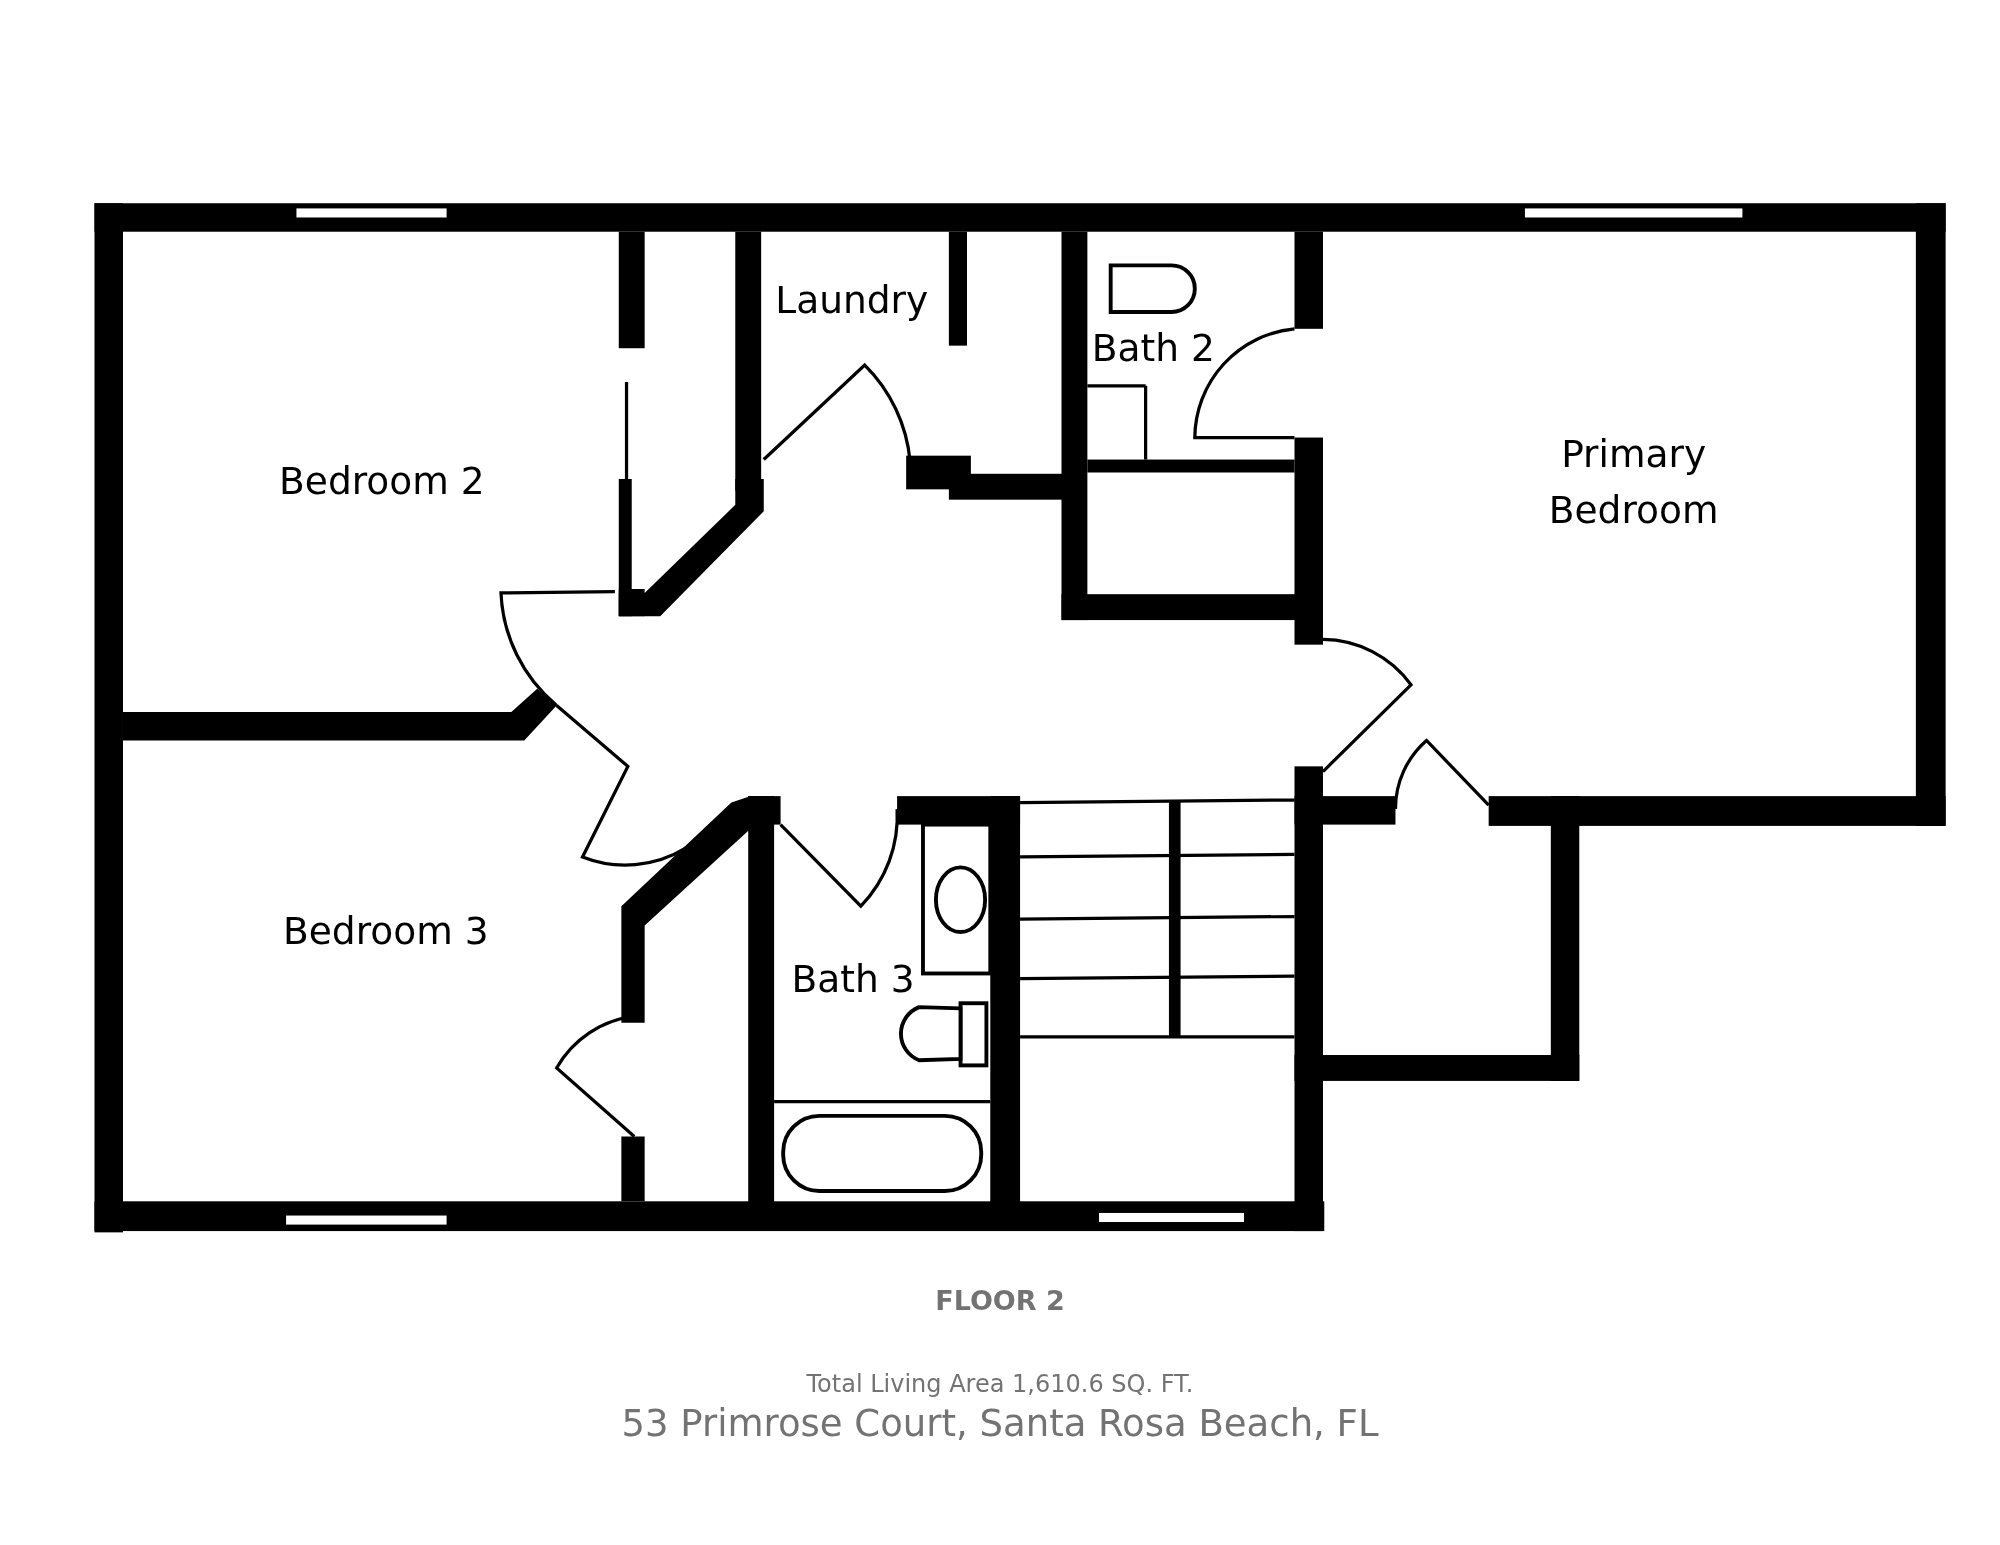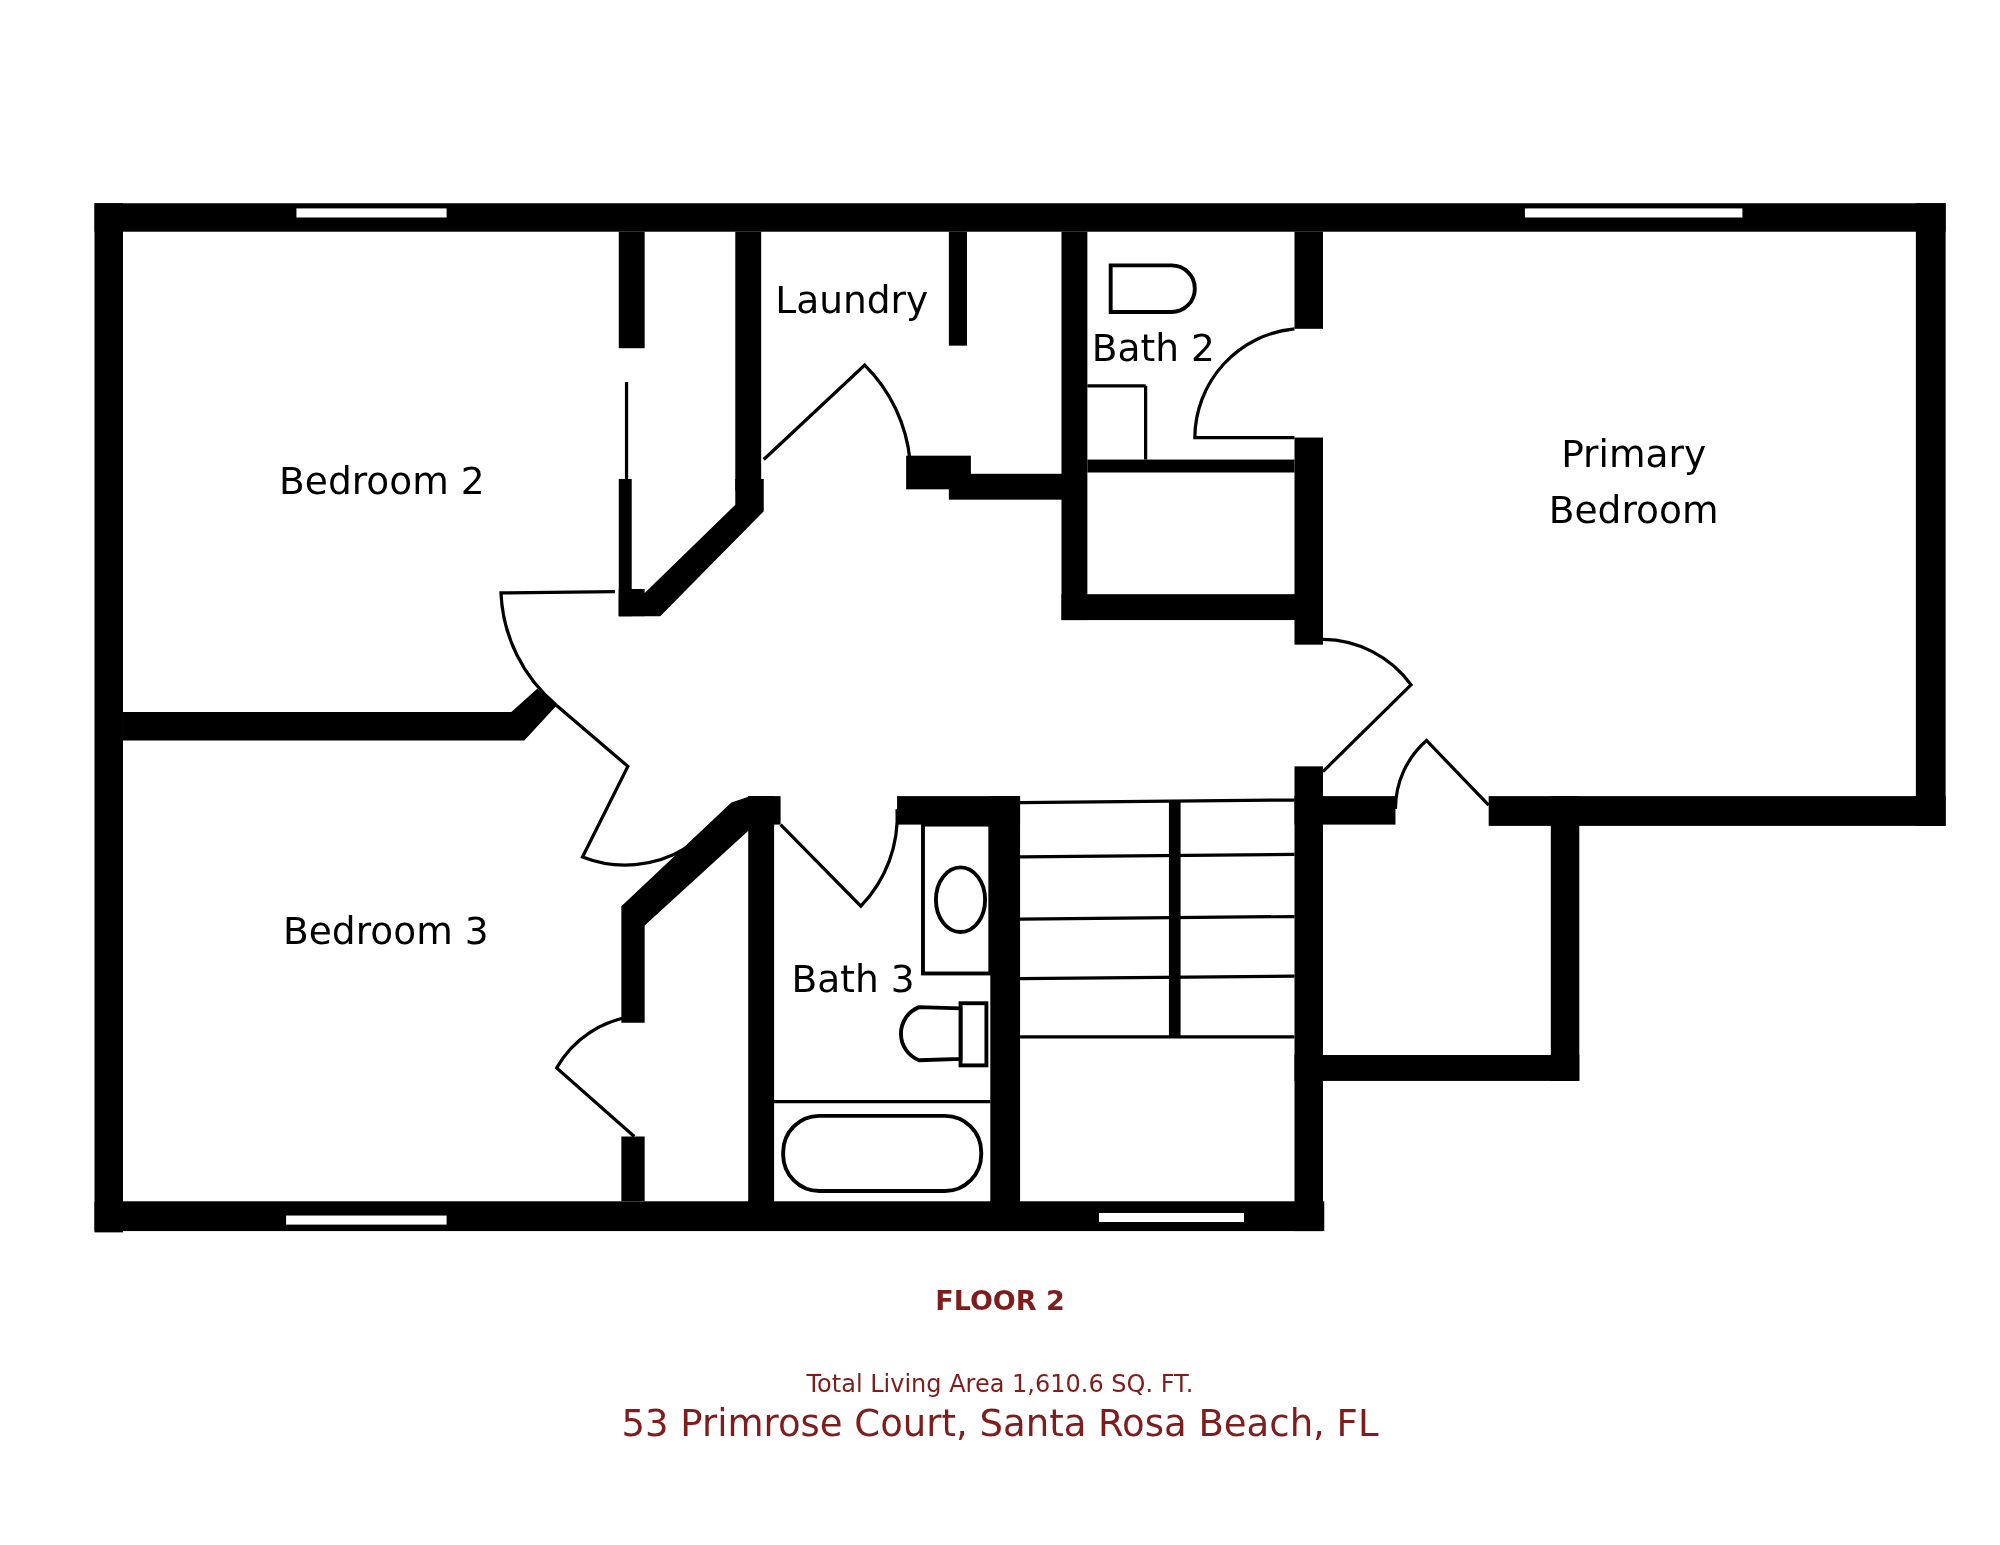--- a/index.html
+++ b/index.html
@@ -3,21 +3,21 @@
 <meta charset="utf-8">
 <style>
   html, body { margin: 0; padding: 0; background: #ffffff; }
   body { width: 2000px; height: 1545px; position: relative; overflow: hidden; font-family: "DejaVu Sans", sans-serif; }
   #plan { position: absolute; left: 0; top: 0; width: 2000px; height: 1545px; }
   .wall { fill: #000; }
   .thin { fill: none; stroke: #000; stroke-width: 2.5; }
   .fix { fill: #fff; stroke: #000; stroke-width: 3; }
   .win { fill: #fff; stroke: #000; stroke-width: 2; }
   .room-label { font-family: "DejaVu Sans", sans-serif; font-size: 29px; fill: #000; text-anchor: middle; }
-  .caption { position: absolute; left: 0; width: 2000px; text-align: center; color: #7f1d1d; font-family: "DejaVu Sans", sans-serif; }
+  .caption { position: absolute; left: 0; width: 2000px; text-align: center; color: #737373; font-family: "DejaVu Sans", sans-serif; }
   .cap-title { top: 1285px; font-size: 27px; font-weight: bold; }
   .cap-addr { top: 1402px; font-size: 37px; }
   .cap-area { top: 1370px; font-size: 24px; }
 </style>
 </head>
 <body>
 
 <svg id="plan" viewBox="0 0 1545 1193.5" xmlns="http://www.w3.org/2000/svg">
 
   <g>

